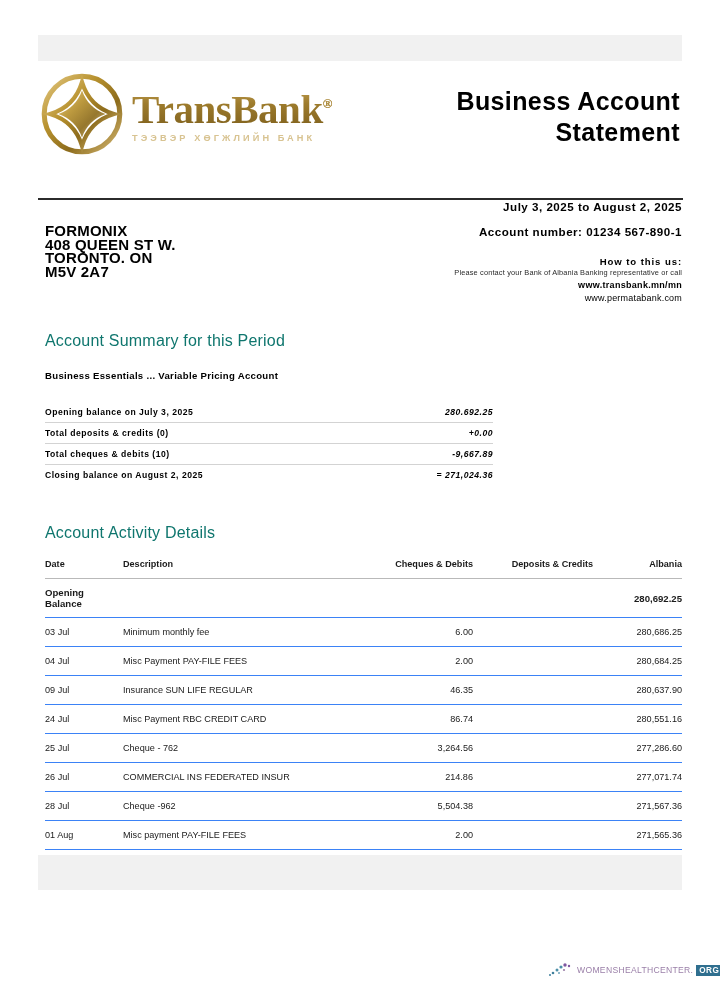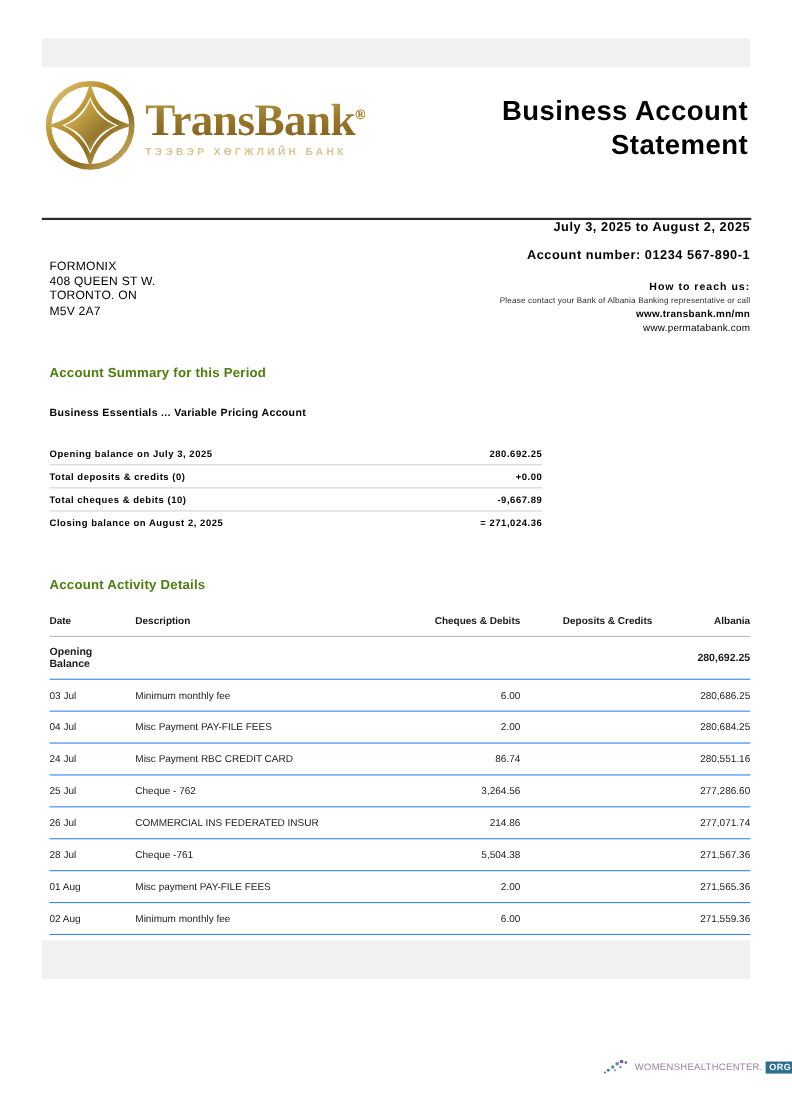--- a/index.html
+++ b/index.html
@@ -43,47 +43,47 @@
   .doctitle{
     position:absolute;right:0;top:14px;width:330px;text-align:right;
     font-size:25px;font-weight:700;line-height:31px;letter-spacing:0.4px;
     color:#000;
   }
 
   
   .rule-main{position:absolute;left:38px;top:198px;width:645px;height:2px;background:#2b2b2b;}
 
   
-  .addr{position:absolute;left:45px;top:236px;font-size:11px;font-weight:400;line-height:13.6px;letter-spacing:0.2px;}
+  .addr{position:absolute;left:45px;top:224px;font-size:15px;font-weight:700;line-height:13.6px;letter-spacing:0.2px;}
   .meta{position:absolute;right:38px;top:200px;width:420px;text-align:right;}
   .meta .period{font-size:11.6px;font-weight:700;letter-spacing:0.5px;margin-bottom:10px;}
   .meta .acct{font-size:11.6px;font-weight:700;letter-spacing:0.5px;margin-top:12px;}
   .reach{position:absolute;right:38px;top:256px;width:430px;text-align:right;}
   .reach .r-title{font-size:9.6px;font-weight:700;letter-spacing:0.9px;}
   .reach .r-line{font-size:7.4px;color:#2a2a2a;line-height:12.4px;letter-spacing:0.15px;}
   .reach .r-url{font-size:9px;font-weight:700;letter-spacing:0.3px;line-height:12.6px;}
   .reach .r-url2{font-size:9px;font-weight:400;letter-spacing:0.2px;line-height:12.6px;}
 
   
   .sec-h{
-    position:absolute;left:45px;font-size:12px;font-weight:700;
-    color:#4d7c0f;letter-spacing:0.2px;
+    position:absolute;left:45px;font-size:16px;font-weight:400;
+    color:#0f766e;letter-spacing:0.2px;
   }
   #sumHead{top:332px;}
   #actHead{top:524px;}
 
   .sub-acct{position:absolute;left:45px;top:370px;font-size:9.6px;font-weight:700;letter-spacing:0.3px;}
 
   
   .summary{position:absolute;left:45px;top:402px;width:448px;}
   .srow{display:flex;justify-content:space-between;align-items:center;
         border-bottom:1px solid #d3d3d3;padding:5px 0 5px 0;}
   .srow:last-child{border-bottom:none;}
   .srow .lbl{font-size:8.6px;font-weight:700;letter-spacing:0.5px;}
-  .srow .val{font-size:8.6px;font-weight:700;letter-spacing:0.5px;text-align:left;}
+  .srow .val{font-size:8.6px;font-weight:700;letter-spacing:0.5px;text-align:left;font-style:italic;}
 
   
   .activity{position:absolute;left:45px;top:550px;width:637px;}
   .trow{display:flex;align-items:center;border-bottom:1px solid #3b82f6;}
   .thead{border-bottom:1px solid #b9b9b9;}
   .thead .c{font-size:10px;font-weight:700;padding:3px 0 7px 0;color:#000;}
   .trow .c{font-size:9.1px;padding:9px 0 9px 0;color:#1a1a1a;}
   .c-date{width:78px;flex:none;text-align:left;}
   .c-desc{width:228px;flex:none;text-align:left;}
   .c-deb{width:122px;flex:none;text-align:right;}
@@ -142,21 +142,21 @@
     <div>TORONTO. ON</div>
     <div>M5V 2A7</div>
   </div>
 
   <div class="meta">
     <div class="period">July 3, 2025 to August 2, 2025</div>
     <div class="acct">Account number: 01234 567-890-1</div>
   </div>
 
   <div class="reach">
-    <div class="r-title">How to reach us:</div>
+    <div class="r-title">How to this us:</div>
     <div class="r-line">Please contact your Bank of Albania Banking representative or call</div>
     <div class="r-url">www.transbank.mn/mn</div>
     <div class="r-url2">www.permatabank.com</div>
   </div>
 
   <div class="sec-h" id="sumHead">Account Summary for this Period</div>
   <div class="sub-acct">Business Essentials ... Variable Pricing Account</div>
 
   <div class="summary">
     <div class="srow">
@@ -204,20 +204,27 @@
       <span class="c c-bal">280,686.25</span>
     </div>
     <div class="trow">
       <span class="c c-date">04 Jul</span>
       <span class="c c-desc">Misc Payment PAY-FILE FEES</span>
       <span class="c c-deb">2.00</span>
       <span class="c c-cred"></span>
       <span class="c c-bal">280,684.25</span>
     </div>
     <div class="trow">
+      <span class="c c-date">09 Jul</span>
+      <span class="c c-desc">Insurance SUN LIFE REGULAR</span>
+      <span class="c c-deb">46.35</span>
+      <span class="c c-cred"></span>
+      <span class="c c-bal">280,637.90</span>
+    </div>
+    <div class="trow">
       <span class="c c-date">24 Jul</span>
       <span class="c c-desc">Misc Payment RBC CREDIT CARD</span>
       <span class="c c-deb">86.74</span>
       <span class="c c-cred"></span>
       <span class="c c-bal">280,551.16</span>
     </div>
     <div class="trow">
       <span class="c c-date">25 Jul</span>
       <span class="c c-desc">Cheque - 762</span>
       <span class="c c-deb">3,264.56</span>
@@ -226,21 +233,21 @@
     </div>
     <div class="trow">
       <span class="c c-date">26 Jul</span>
       <span class="c c-desc">COMMERCIAL INS FEDERATED INSUR</span>
       <span class="c c-deb">214.86</span>
       <span class="c c-cred"></span>
       <span class="c c-bal">277,071.74</span>
     </div>
     <div class="trow">
       <span class="c c-date">28 Jul</span>
-      <span class="c c-desc">Cheque -761</span>
+      <span class="c c-desc">Cheque -962</span>
       <span class="c c-deb">5,504.38</span>
       <span class="c c-cred"></span>
       <span class="c c-bal">271,567.36</span>
     </div>
     <div class="trow">
       <span class="c c-date">01 Aug</span>
       <span class="c c-desc">Misc payment PAY-FILE FEES</span>
       <span class="c c-deb">2.00</span>
       <span class="c c-cred"></span>
       <span class="c c-bal">271,565.36</span>

